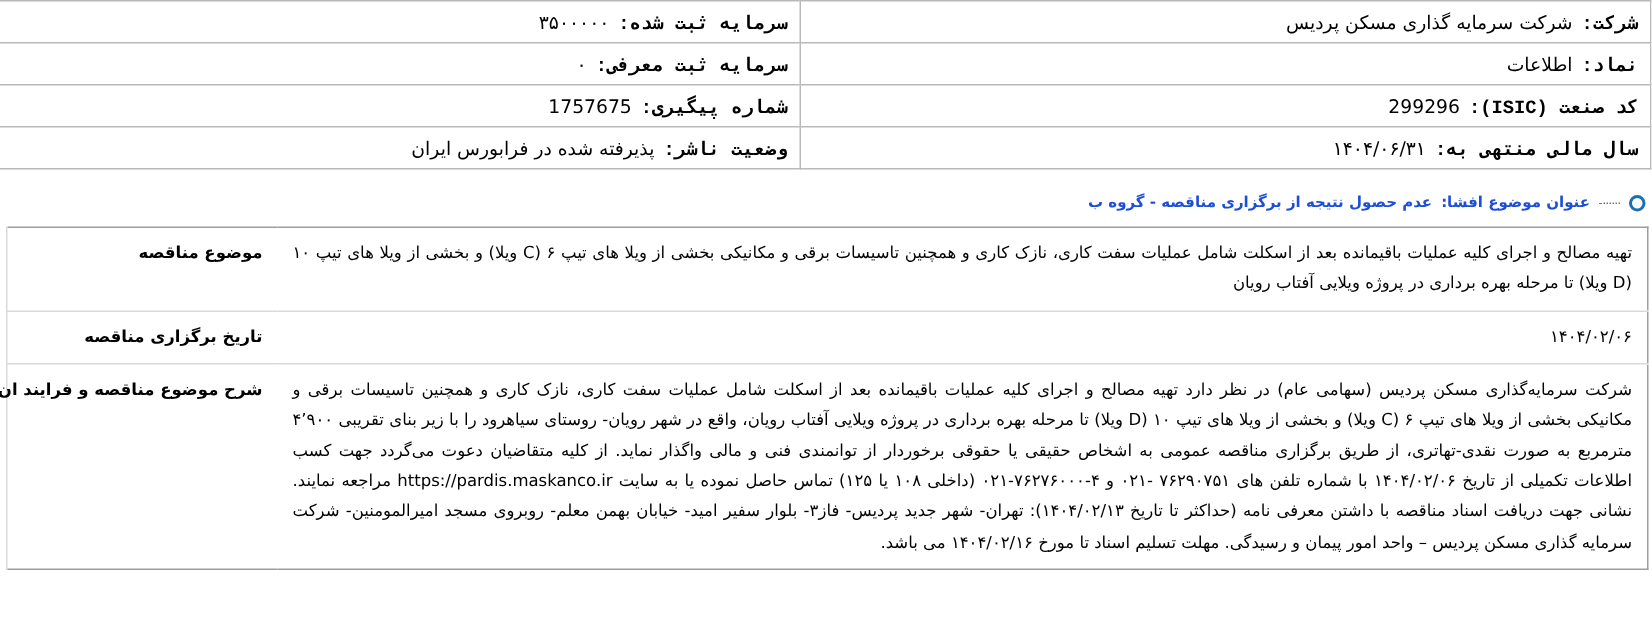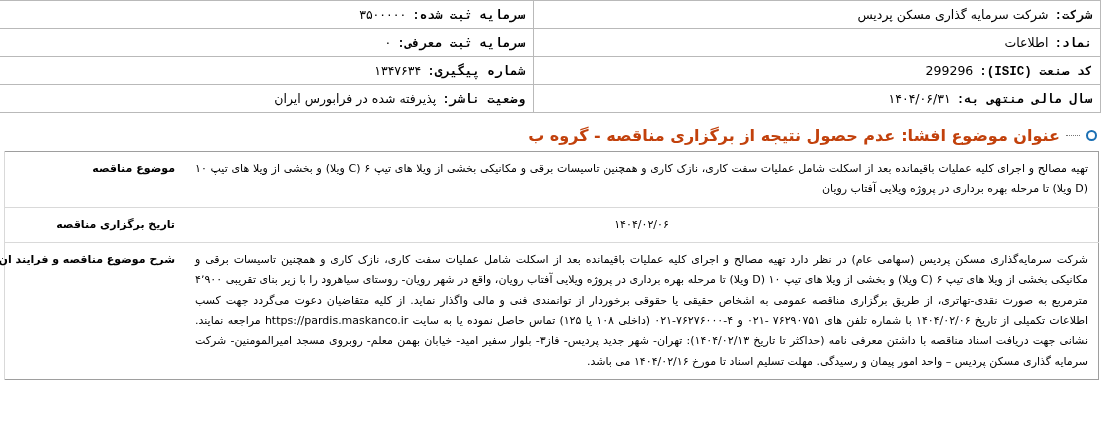--- a/index.html
+++ b/index.html
@@ -68,23 +68,23 @@
     flex: 0 0 auto;
   }
   .title-dash {
     display: inline-block;
     width: 14px;
     height: 0;
     border-top: 1px dotted #777;
     flex: 0 0 auto;
   }
   .title-text {
-    font-size: 16px;
+    font-size: 10px;
     font-weight: bold;
-    color: #c2410c;
+    color: #1d4ed8;
   }
 
   
   .detail-wrap {
     margin-top: 6px;
     padding: 0 2px;
   }
   table.detail {
     width: 1095px;
     border-collapse: collapse;
@@ -104,21 +104,21 @@
     font-weight: bold;
     text-align: right;
     white-space: nowrap;
     border-left: 1px solid #d9d9d9;
     vertical-align: top;
   }
   td.field-value {
     text-align: justify;
     text-justify: inter-word;
   }
-  td.field-value.one-line { text-align: center; }
+  td.field-value.one-line { text-align: right; }
 </style>
 </head>
 <body>
 
 <div class="page">
 
   <table class="info">
     <tbody>
       <tr>
         <td class="col-right">
@@ -151,21 +151,21 @@
       <tr>
         <td class="col-right">
           <div class="cell-inner">
             <span class="k">کد صنعت (ISIC):</span>
             <span class="v">299296</span>
           </div>
         </td>
         <td class="col-left">
           <div class="cell-inner">
             <span class="k">شماره پیگیری:</span>
-            <span class="v">۱۳۴۷۶۳۴</span>
+            <span class="v">1757675</span>
           </div>
         </td>
       </tr>
       <tr>
         <td class="col-right">
           <div class="cell-inner">
             <span class="k">سال مالی منتهی به:</span>
             <span class="v">۱۴۰۴/۰۶/۳۱</span>
           </div>
         </td>

